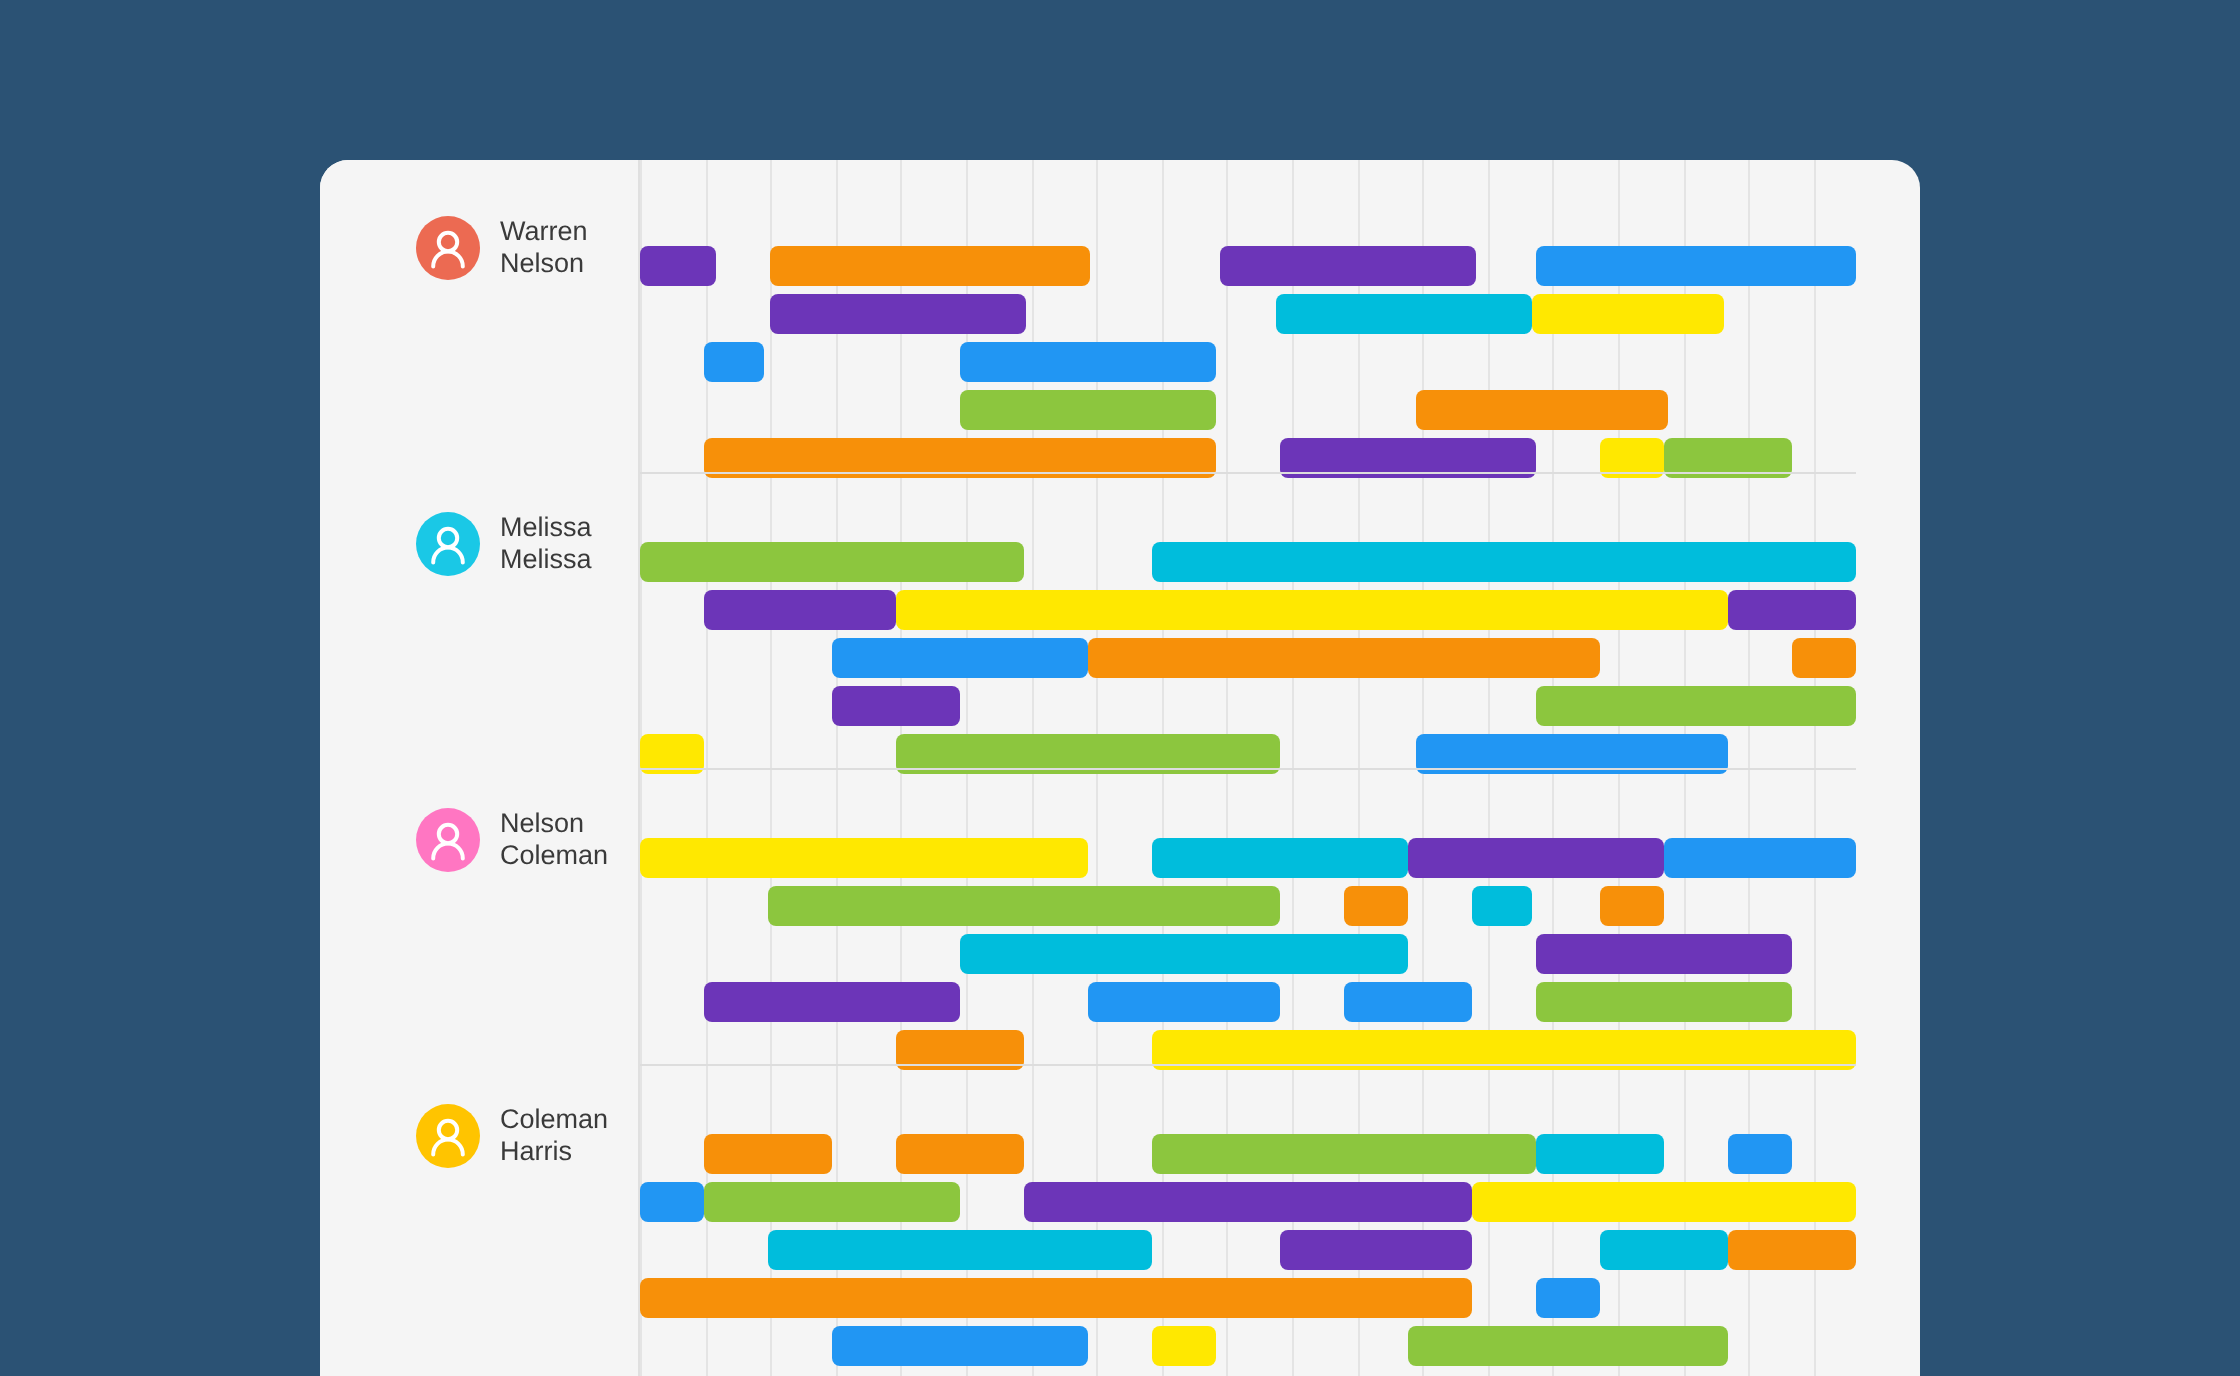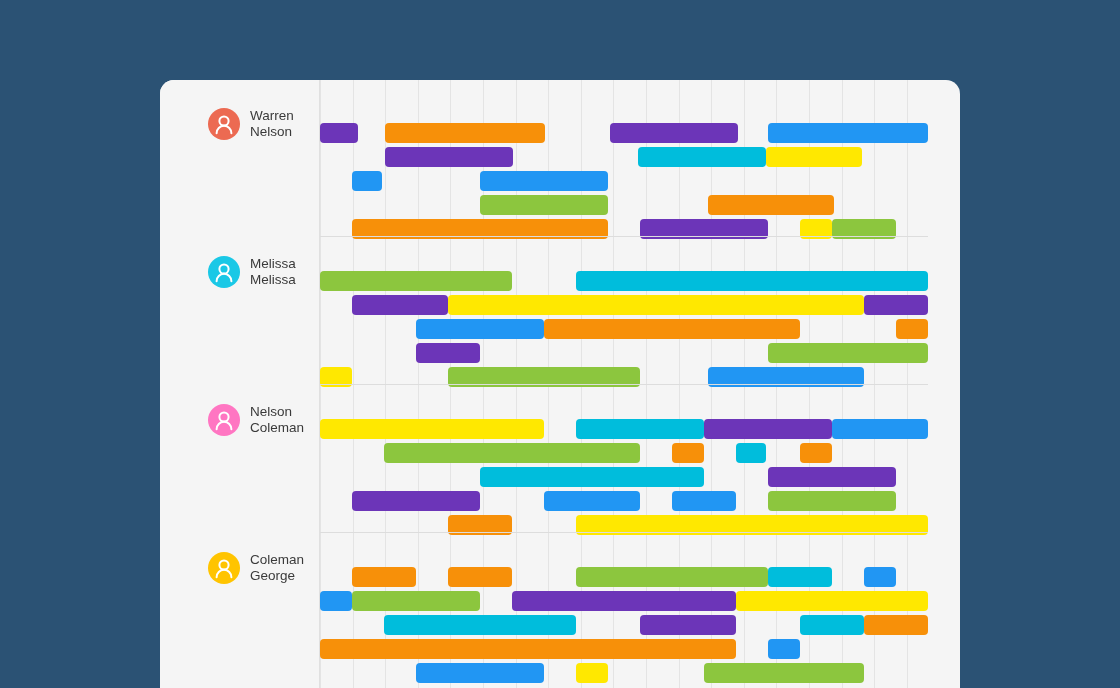--- a/index.html
+++ b/index.html
@@ -152,21 +152,21 @@
         <div class="resource-row" style="top: 472px;">
           <div class="avatar">
             <svg viewBox="0 0 32 32" xmlns="http://www.w3.org/2000/svg">
               <circle cx="16" cy="16" r="16" fill="#FFC400"></circle>
               <circle cx="16" cy="13" r="4.6" fill="none" stroke="#ffffff" stroke-width="2"></circle>
               <path d="M8.6 25.2 a7.4 7.4 0 0 1 14.8 0" fill="none" stroke="#ffffff" stroke-width="2" stroke-linecap="round"></path>
             </svg>
           </div>
           <div class="resource-name">
             <div>Coleman</div>
-            <div>George</div>
+            <div>Harris</div>
           </div>
         </div>
       </div>
     <div id="timeline">
         <div class="grid-line" style="left: 0px;"></div>
         <div class="grid-line" style="left: 33px;"></div>
         <div class="grid-line" style="left: 65px;"></div>
         <div class="grid-line" style="left: 98px;"></div>
         <div class="grid-line" style="left: 130px;"></div>
         <div class="grid-line" style="left: 163px;"></div>

